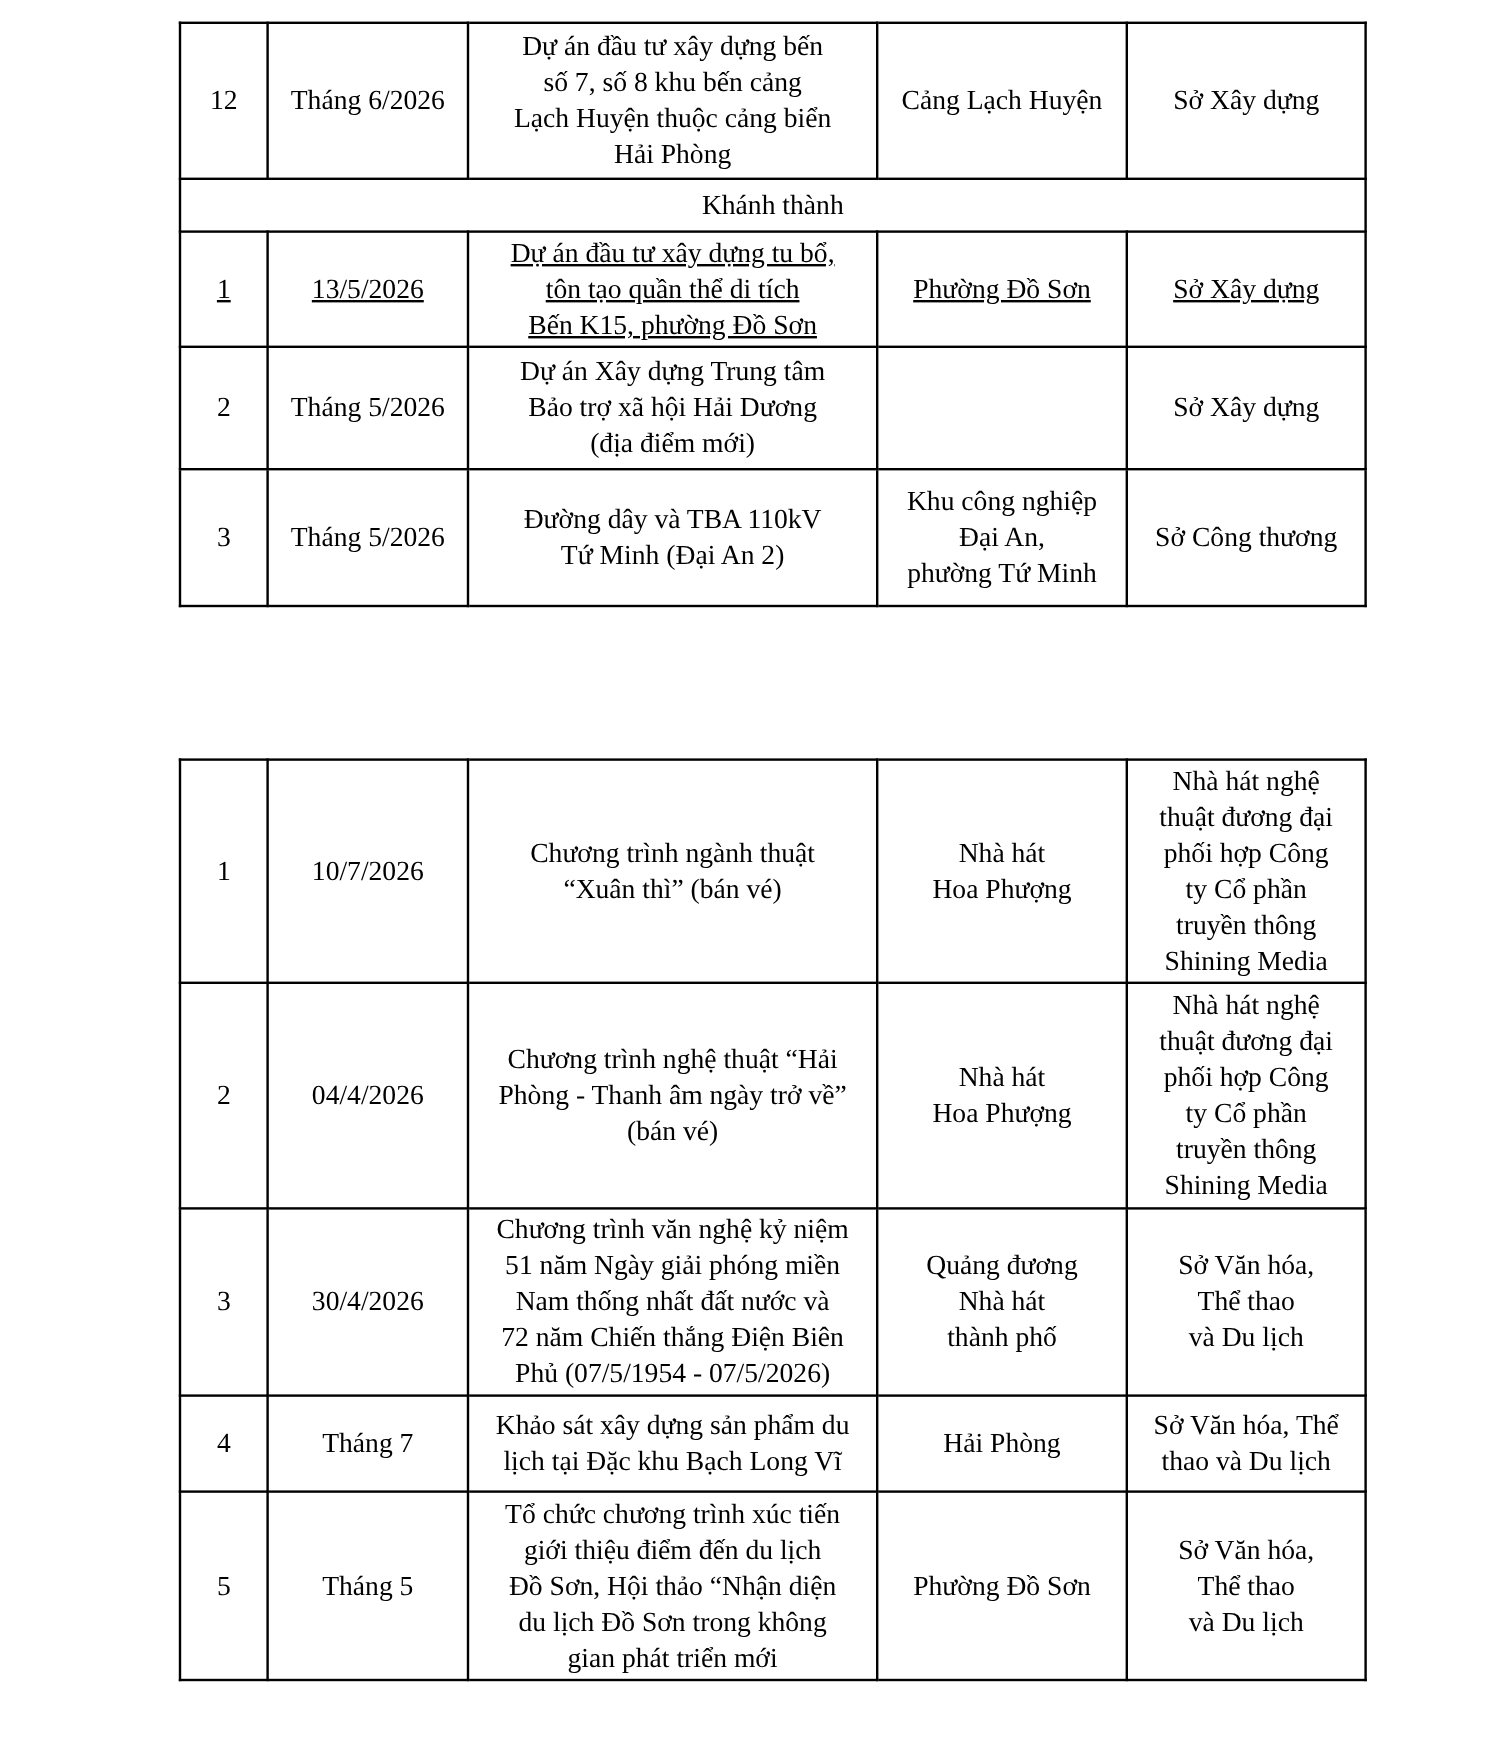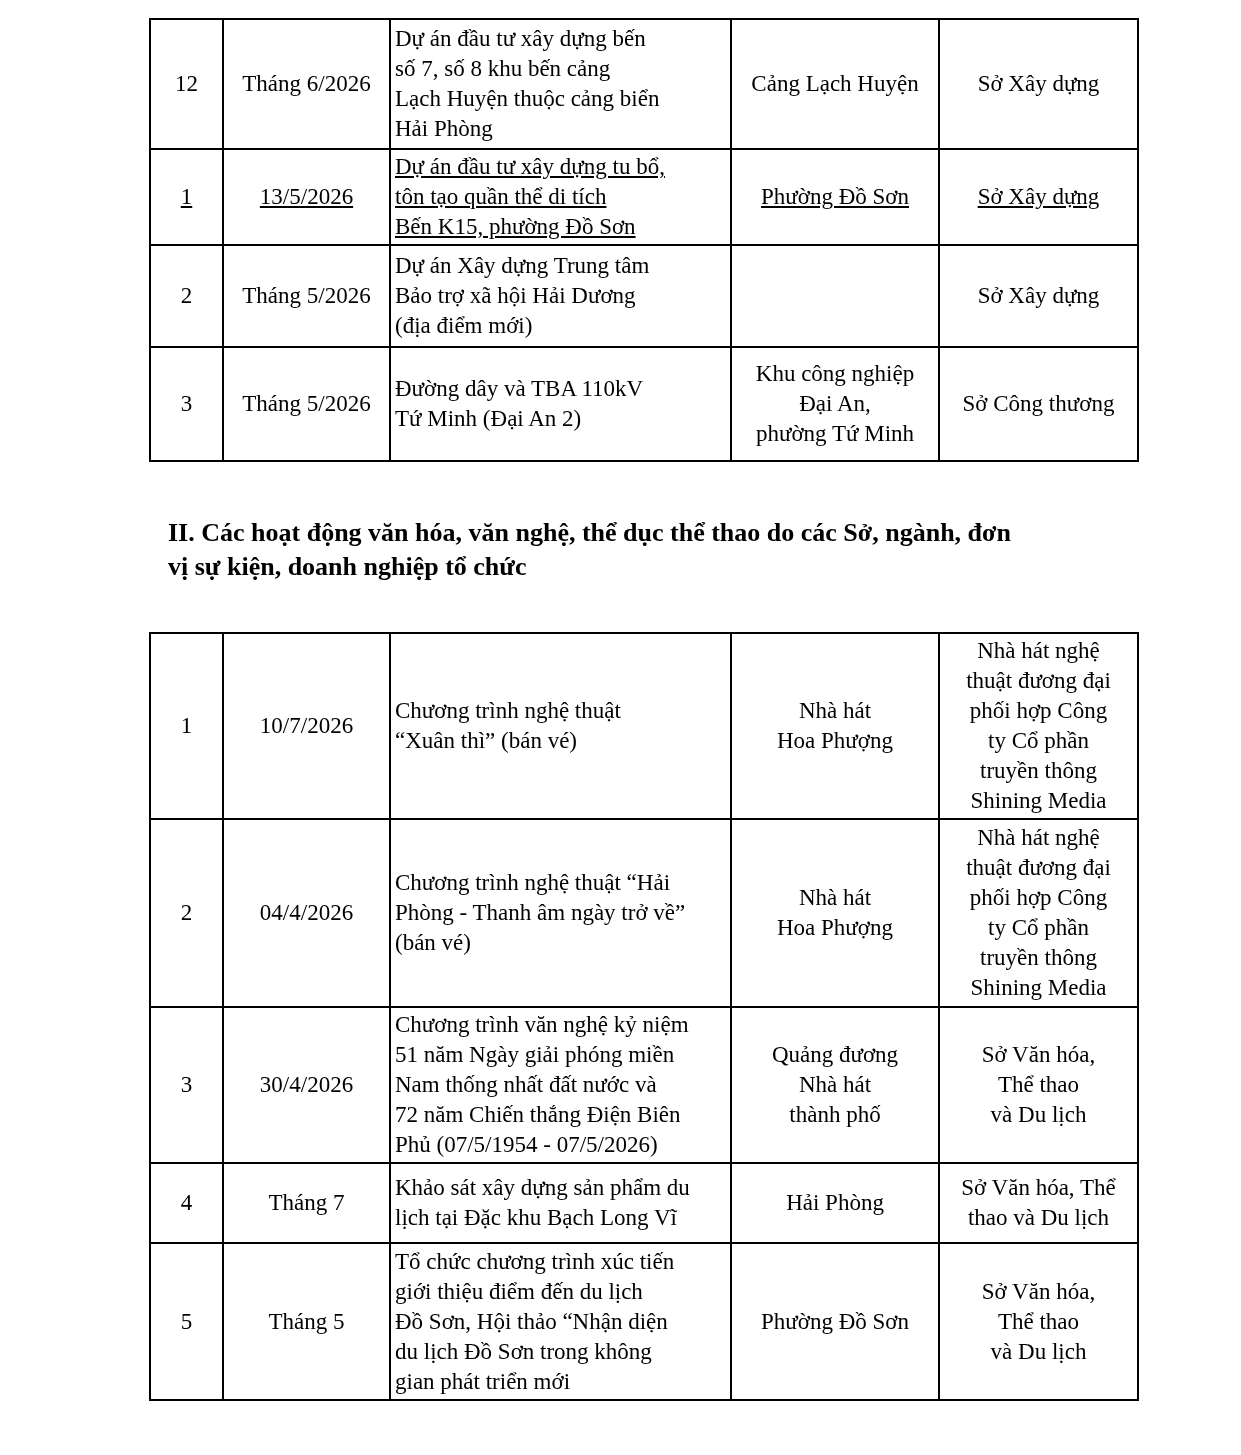--- a/index.html
+++ b/index.html
@@ -33,21 +33,21 @@
     border: 2px solid #000000;
     vertical-align: middle;
     font-size: 23px;
     line-height: 30px;
     font-weight: normal;
     white-space: pre-line;
     overflow: hidden;
     padding: 2px 4px;
   }
   .c-center { text-align: center; }
-  .c-left   { text-align: left; padding-left: 12px; padding-right: 8px; }
+  .c-left   { text-align: center; padding-left: 12px; padding-right: 8px; }
   .c-section {
     text-align: center;
     font-weight: bold;
   }
   .r-head th {
     font-weight: bold;
     text-align: center;
   }
   .spread { line-height: 38px; }
   .tight  { line-height: 30px; }
@@ -92,20 +92,23 @@
         <tr class="h124">
       <td class="c-center">12</td>
       <td class="c-center">Tháng 6/2026</td>
       <td class="c-left">Dự án đầu tư xây dựng bến
 số 7, số 8 khu bến cảng
 Lạch Huyện thuộc cảng biển
 Hải Phòng</td>
       <td class="c-center">Cảng Lạch Huyện</td>
       <td class="c-center">Sở Xây dựng</td>
     </tr>
+    <tr class="h38">
+      <td colspan="5" class="c-section">Khánh thành</td>
+    </tr>
     <tr class="h90">
       <td class="c-center">1</td>
       <td class="c-center">13/5/2026</td>
       <td class="c-left">Dự án đầu tư xây dựng tu bổ,
 tôn tạo quần thể di tích
 Bến K15, phường Đồ Sơn</td>
       <td class="c-center">Phường Đồ Sơn</td>
       <td class="c-center">Sở Xây dựng</td>
     </tr>
     <tr class="h96">
@@ -123,36 +126,34 @@
       <td class="c-left">Đường dây và TBA 110kV
 Tứ Minh (Đại An 2)</td>
       <td class="c-center spread">Khu công nghiệp
 Đại An,
 phường Tứ Minh</td>
       <td class="c-center">Sở Công thương</td>
     </tr>
   </tbody>
     </table>
 
-  <h2 class="section-title">II. Các hoạt động văn hóa, văn nghệ, thể dục thể thao do các Sở, ngành, đơn
-vị sự kiện, doanh nghiệp tổ chức</h2>
 
   <table class="tbl tbl-events">
     <colgroup>
       <col style="width:73px">
       <col style="width:167px">
       <col style="width:341px">
       <col style="width:208px">
       <col style="width:199px">
     </colgroup>
     <tbody>
     <tr class="h180">
       <td class="c-center">1</td>
       <td class="c-center">10/7/2026</td>
-      <td class="c-left">Chương trình nghệ thuật
+      <td class="c-left">Chương trình ngành thuật
 “Xuân thì” (bán vé)</td>
       <td class="c-center spread">Nhà hát
 Hoa Phượng</td>
       <td class="c-center tight">Nhà hát nghệ
 thuật đương đại
 phối hợp Công
 ty Cổ phần
 truyền thông
 Shining Media</td>
     </tr>

